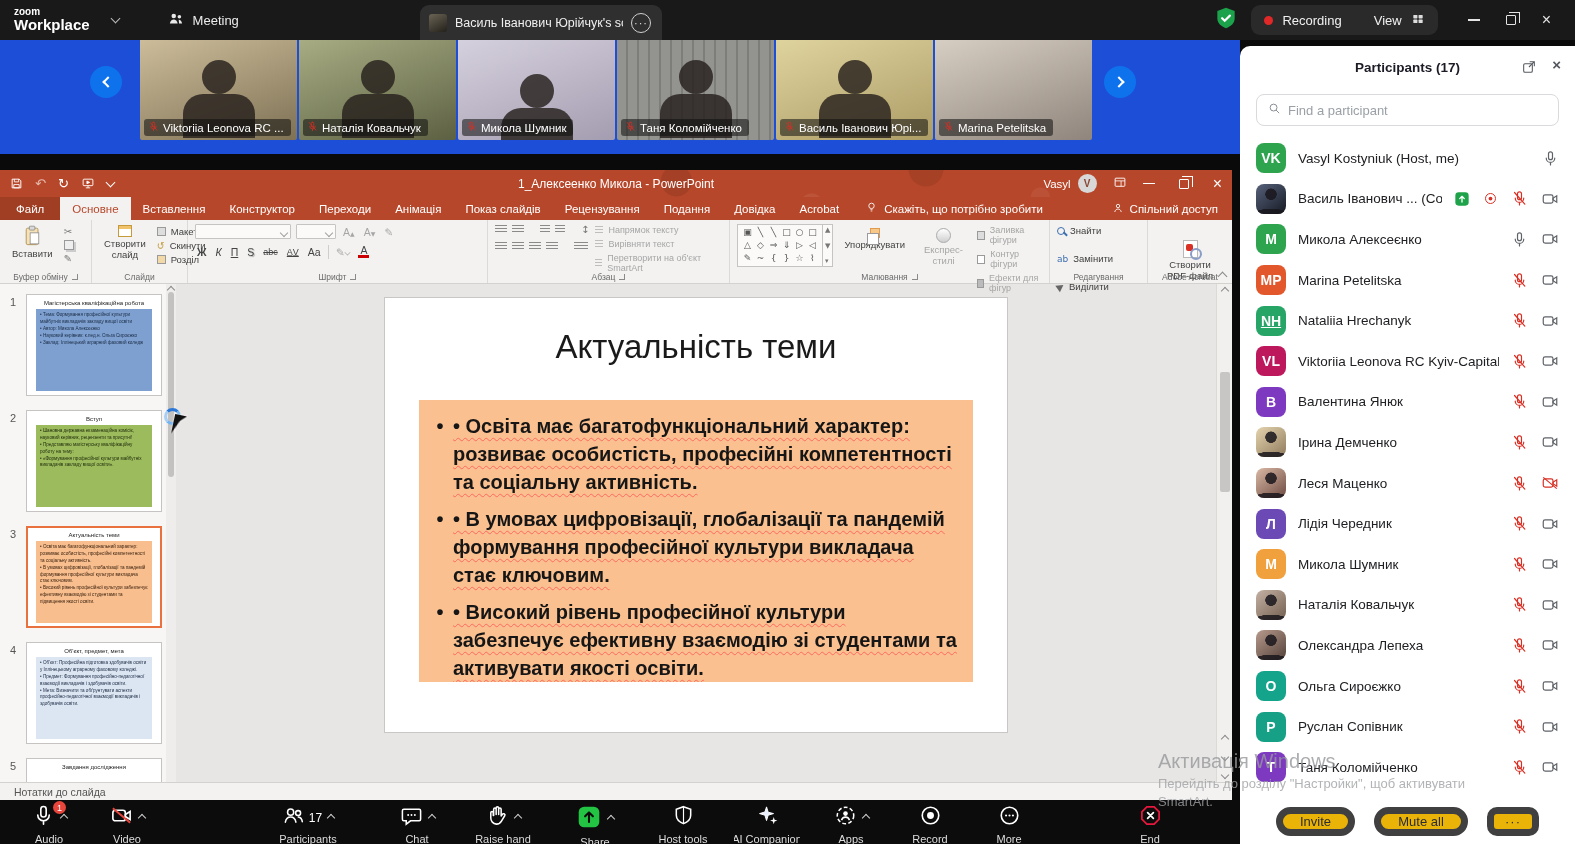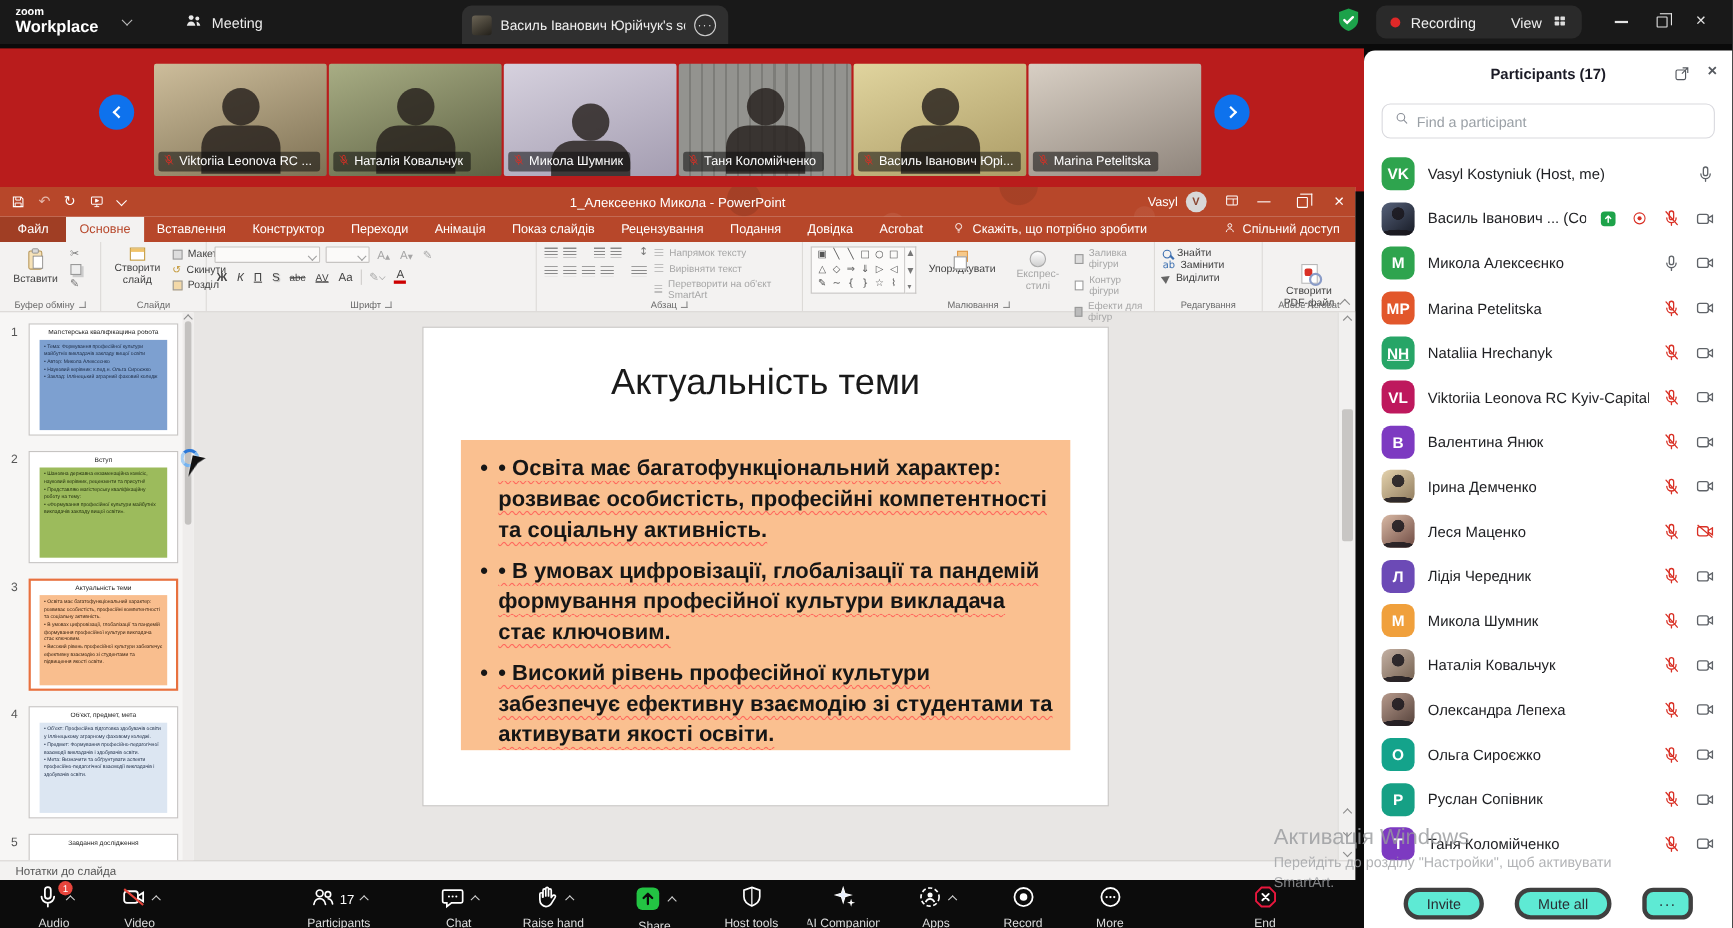--- a/index.html
+++ b/index.html
@@ -22,21 +22,21 @@
   .rec-pill{background:#2a2a2a;border-radius:9px;height:30px;display:flex;align-items:center;gap:9px;padding:0 13px;font-size:13px;color:#f0f0f0}
   .rec-dot{width:9px;height:9px;border-radius:50%;background:#e02828}
   .rec-sep{width:14px}
   .win-btns{display:flex;align-items:center;gap:26px;margin:0 16px 0 18px;color:#e4e4e4}
   .wmin{width:12px;height:1.6px;background:#e4e4e4}
   .wrest{width:10px;height:10px;border:1.4px solid #e4e4e4;border-radius:1px;position:relative}
   .wrest::after{content:"";position:absolute;left:2px;top:-4px;width:10px;height:10px;border-top:1.4px solid #e4e4e4;border-right:1.4px solid #e4e4e4}
   .wx{font-size:16px;line-height:1}
 
   
-  .videostrip{position:absolute;top:44px;left:0;width:1240px;height:130px;background:#b91c1c}
+  .videostrip{position:absolute;top:24px;left:0;width:1240px;height:130px;background:#1d4ed8}
   .nav-btn{position:absolute;top:42px;width:32px;height:32px;border-radius:50%;background:#0e72ed;display:grid;place-items:center;z-index:3}
   .nav-btn .c{width:8px;height:8px;border-left:2.2px solid #fff;border-bottom:2.2px solid #fff;display:block}
   .nav-left{left:90px}.nav-left .c{transform:rotate(45deg);margin-left:3px}
   .nav-right{left:1104px}.nav-right .c{transform:rotate(-135deg);margin-right:3px}
   .tiles{position:absolute;left:140px;top:14px;display:flex;gap:2px}
   .tile{width:157px;height:102px;position:relative;overflow:hidden;border-radius:2px}
   .tile::before{content:"";position:absolute;width:34px;height:34px;border-radius:50%;left:50%;top:22px;transform:translateX(-50%);background:rgba(38,32,28,.82)}
   .tile::after{content:"";position:absolute;width:72px;height:44px;border-radius:20px 20px 0 0;left:50%;top:56px;transform:translateX(-50%);background:rgba(38,32,28,.82)}
   .tile-1{background:linear-gradient(160deg,#cdbd9b,#7e7154)}
   .tile-2{background:linear-gradient(160deg,#a8ad84,#5d6143)}
@@ -165,21 +165,21 @@
   .pavatar.photo::after{content:"";position:absolute;inset:0;background:radial-gradient(circle at 50% 34%,rgba(25,22,28,.85) 0 22%,transparent 24%),radial-gradient(130% 52% at 50% 110%,rgba(25,22,28,.85) 0 52%,transparent 54%)}
   .ph1{background:linear-gradient(140deg,#56617a,#161a24)}
   .ph2{background:linear-gradient(140deg,#e5d3ae,#8f7b5d)}
   .ph3{background:linear-gradient(140deg,#d9b9a5,#6e4a42)}
   .ph4{background:linear-gradient(140deg,#c5b1a4,#73604f)}
   .ph5{background:linear-gradient(140deg,#b79a8c,#54413a)}
   .pname{font-size:13.5px;color:#202124;flex:1;white-space:nowrap;overflow:hidden}
   .picons{display:flex;gap:13px;align-items:center;flex:none}
   .picons span{display:flex}
   .pfoot{position:absolute;bottom:8px;left:0;right:0;display:flex;align-items:center;justify-content:space-between;padding:0 36px;z-index:2}
-  .btn{border:4px solid #404040;border-radius:15px;height:29px;padding:0 17px;background:#5eead4;font-size:13px;color:#2a2d33;display:grid;place-items:center;font-family:inherit}
+  .btn{border:7px solid #404040;border-radius:15px;height:29px;padding:0 17px;background:#eab308;font-size:13px;color:#2a2d33;display:grid;place-items:center;font-family:inherit}
   .btn.morebtn{padding:0 11px;border-radius:10px;letter-spacing:1px}
 
   
   .watermark{position:absolute;left:1158px;top:748px;z-index:10;color:#97999c;opacity:.8;pointer-events:none;line-height:1.35}
   .wm1{font-size:20px}
   .wm2,.wm3{font-size:13px;color:#9fa1a4}
 </style>
 </head>
 <body>
 
@@ -554,21 +554,21 @@
               <span>Ефекти для фігур</span>
             </span>
         </div>
         <div class="glabel">
             <span>Малювання</span>
             <span class="dlg"></span>
           </div>
       </div>
 
       <div class="rgroup" style="width:98px">
-        <div class="rcol" style="gap:0;padding-top:1px">
+        <div class="rcol" style="gap:17px;padding-top:1px">
           <span class="rrow">
               <span class="ic-find"></span>
               <span>Знайти</span>
             </span>
           <span class="rrow">
               <span class="g" style="color:#3c6fb0;font-size:9px">ab</span>
               <span>Замінити</span>
             </span>
           <span class="rrow">
               <span class="ic-cursor"></span>

